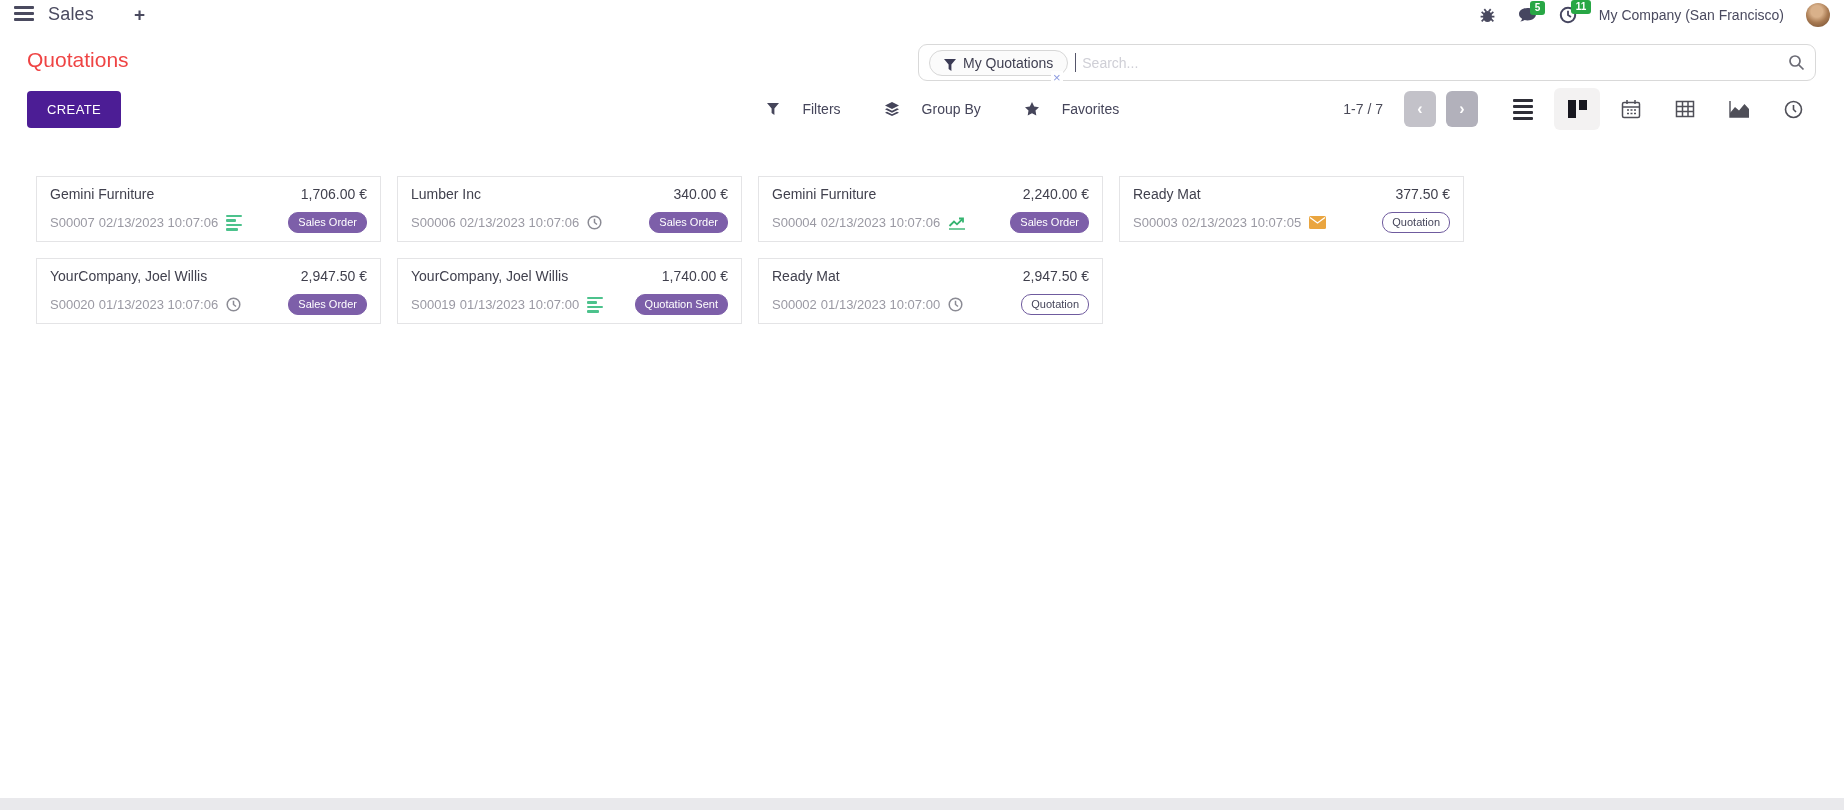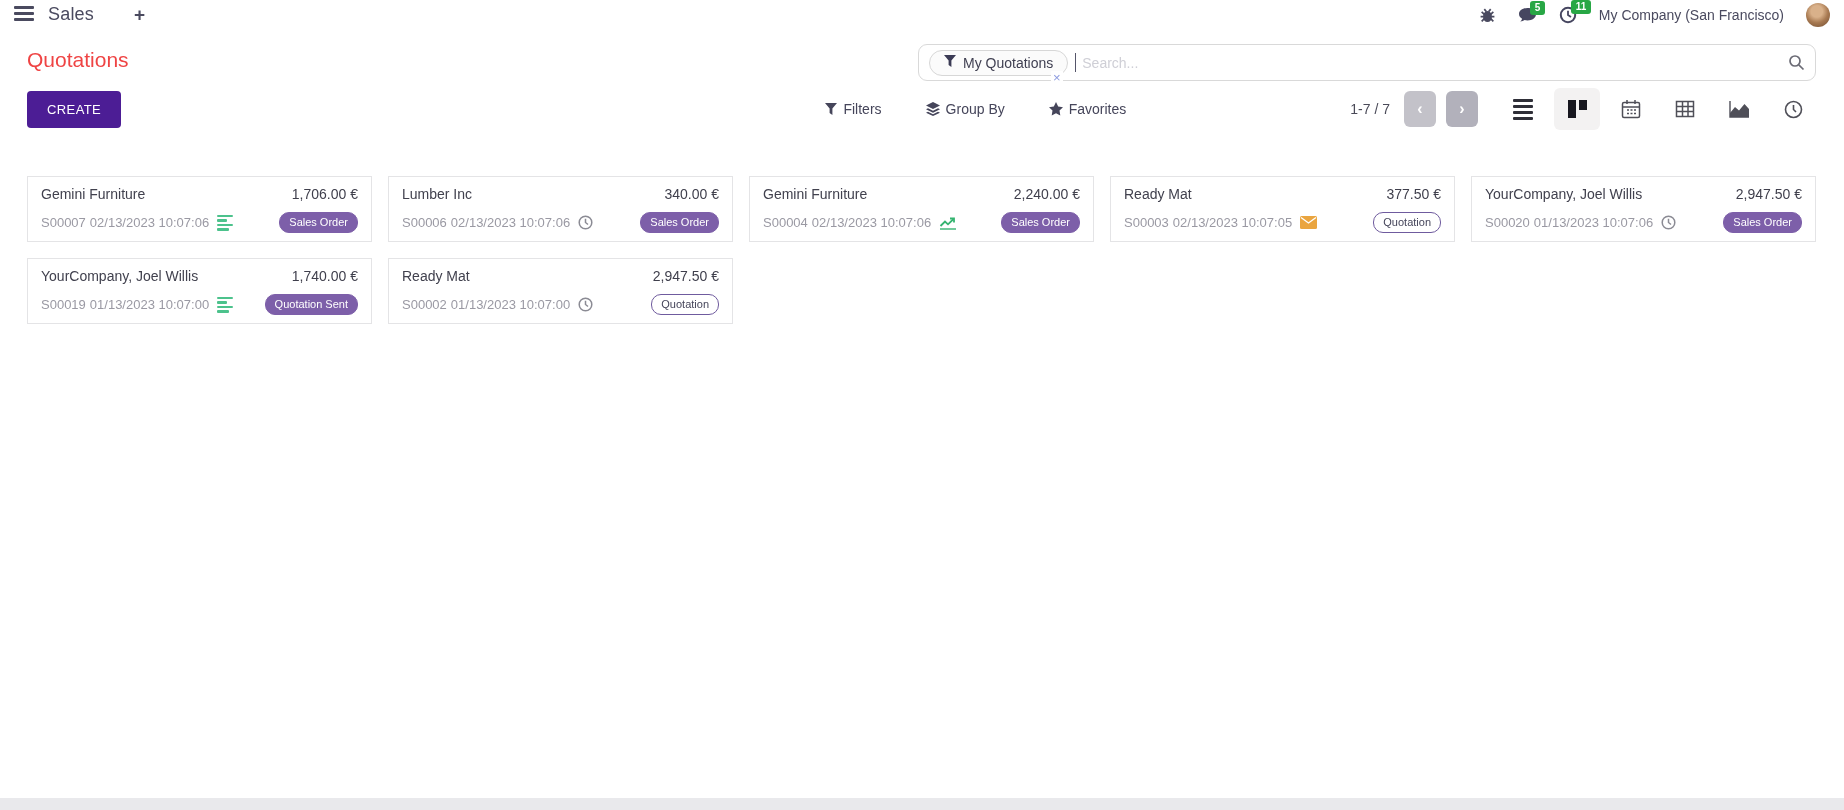--- a/index.html
+++ b/index.html
@@ -22,55 +22,55 @@
   .avatar { width:24px; height:24px; border-radius:50%; cursor:pointer;
             background:radial-gradient(circle at 45% 35%, #d9b18a 0 28%, #a87a52 55%, #6e4a2e 100%); }
 
   
   .control-panel { padding:14px 28px 10px 27px; background:#fff; }
   .cp-row1 { display:flex; align-items:flex-start; justify-content:space-between; }
   .page-title { font-size:21px; color:#ef4444; padding-top:4px; }
 
   .search-bar { position:relative; width:898px; height:37px; border:1px solid #d9d9d9;
                 border-radius:9px; display:flex; align-items:center; padding:0 10px; background:#fff; }
-  .facet { display:flex; align-items:flex-start; gap:7px; border:1px solid #d7d7d7; background:#fbfbfb;
+  .facet { display:flex; align-items:flex-end; gap:7px; border:1px solid #d7d7d7; background:#fbfbfb;
            border-radius:14px; padding:4px 14px; font-size:14px; color:#3f3f51; cursor:pointer; }
   .facet-remove { position:absolute; left:132px; top:26px; color:#8c9ae0; font-size:13px;
                   cursor:pointer; line-height:13px; background:#fff; padding:0 2px; }
   .caret { width:1px; height:19px; background:#55556a; margin-left:7px; }
   .search-input { flex:1; border:none; outline:none; font-size:14px; color:#555; padding:0 6px;
                   font-family:"Liberation Sans", sans-serif; background:transparent; }
   .search-input::placeholder { color:#cfcfd6; }
   .magnifier { margin-left:auto; cursor:pointer; display:flex; }
 
   .cp-row2 { display:flex; align-items:center; margin-top:7px; }
   .btn-create { background:#4c1d95; color:#fff; border:none; border-radius:4px; font-size:13px;
                 letter-spacing:.4px; padding:11px 20px; cursor:pointer;
                 font-family:"Liberation Sans", sans-serif; }
   .cp-right { margin-left:auto; display:flex; align-items:center; }
-  .dropdown-btn { display:flex; align-items:center; gap:6px; font-size:14px; color:#45455a;
+  .dropdown-btn { display:flex; align-items:center; gap:23px; font-size:14px; color:#45455a;
                   cursor:pointer; margin-right:44px; }
   .pager { display:flex; align-items:center; gap:10px; margin-left:180px; }
-  .pager-text { font-size:14px; color:#4a4a58; margin-right:4px; }
+  .pager-text { font-size:14px; color:#4a4a58; margin-right:11px; }
   .pager-btn { width:32px; height:36px; border:none; border-radius:6px; color:#fff;
                font-size:16px; font-weight:bold; cursor:pointer; }
   .pager-prev { background:#c3c2c9; }
   .pager-next { background:#b2b1bb; }
   .view-switcher { display:flex; align-items:center; gap:8px; margin-left:22px; }
   .vs-btn { width:46px; height:42px; display:flex; align-items:center; justify-content:center;
             border-radius:6px; cursor:pointer; }
   .vs-btn.active { background:#f3f2f2; }
   .icon-list-lines { display:flex; flex-direction:column; gap:3px; }
   .icon-list-lines span { width:20px; height:3px; background:#2f2f38; border-radius:1px; }
   .icon-kanban { display:flex; gap:3px; align-items:flex-start; }
   .icon-kanban .k1 { width:8px; height:18px; background:#17171f; }
   .icon-kanban .k2 { width:8px; height:10px; background:#17171f; }
 
   
-  .kanban { display:flex; flex-wrap:wrap; gap:16px; padding:36px 27px 0 27px; background:#fff; }
+  .kanban { display:flex; flex-wrap:wrap; gap:16px; padding:36px 27px 0 36px; background:#fff; }
   .card { width:345px; height:66px; background:#fff; border:1px solid #e4e4e6;
           padding:9px 13px 8px 13px; display:flex; flex-direction:column;
           justify-content:space-between; cursor:pointer; }
   .card-top { display:flex; justify-content:space-between; align-items:baseline; }
   .partner { font-size:14px; color:#41414e; }
   .amount { font-size:14px; color:#3f3f4c; }
   .card-bottom { display:flex; align-items:center; }
   .ref { font-size:13px; color:#9a99a3; }
   .ref .num { margin-right:4px; }
   .activity { margin-left:8px; display:flex; align-items:center; cursor:pointer; }

